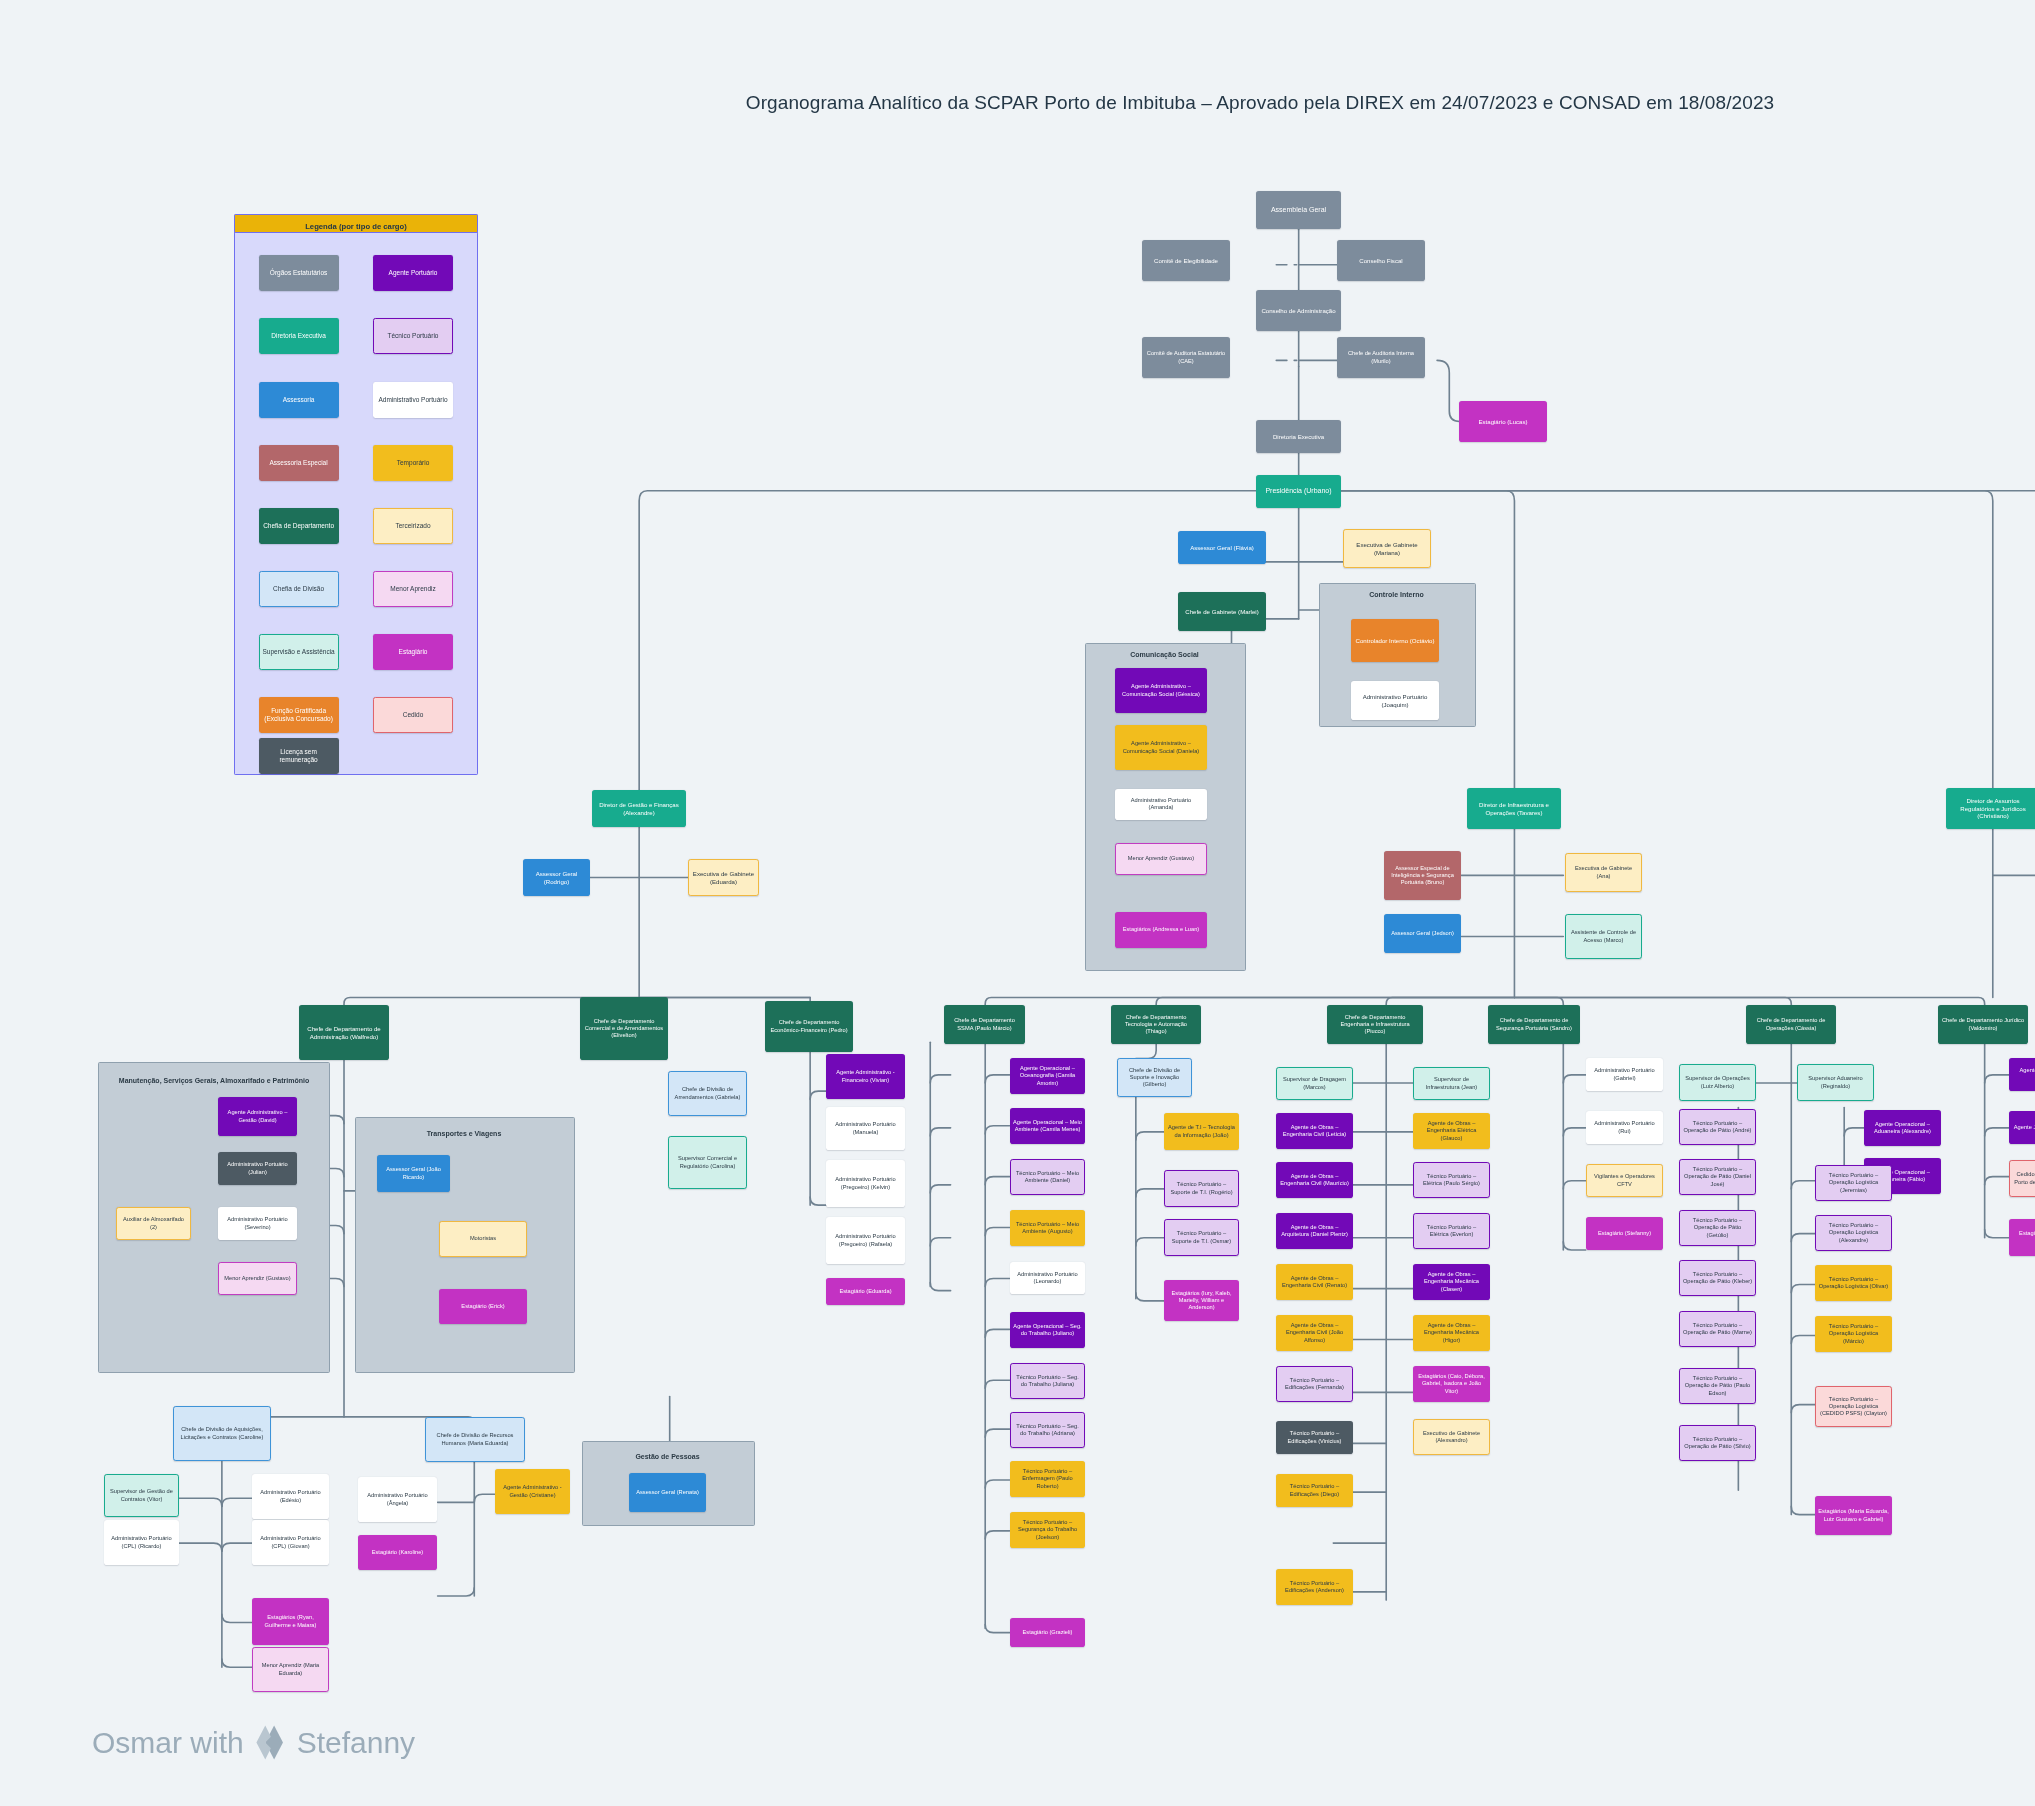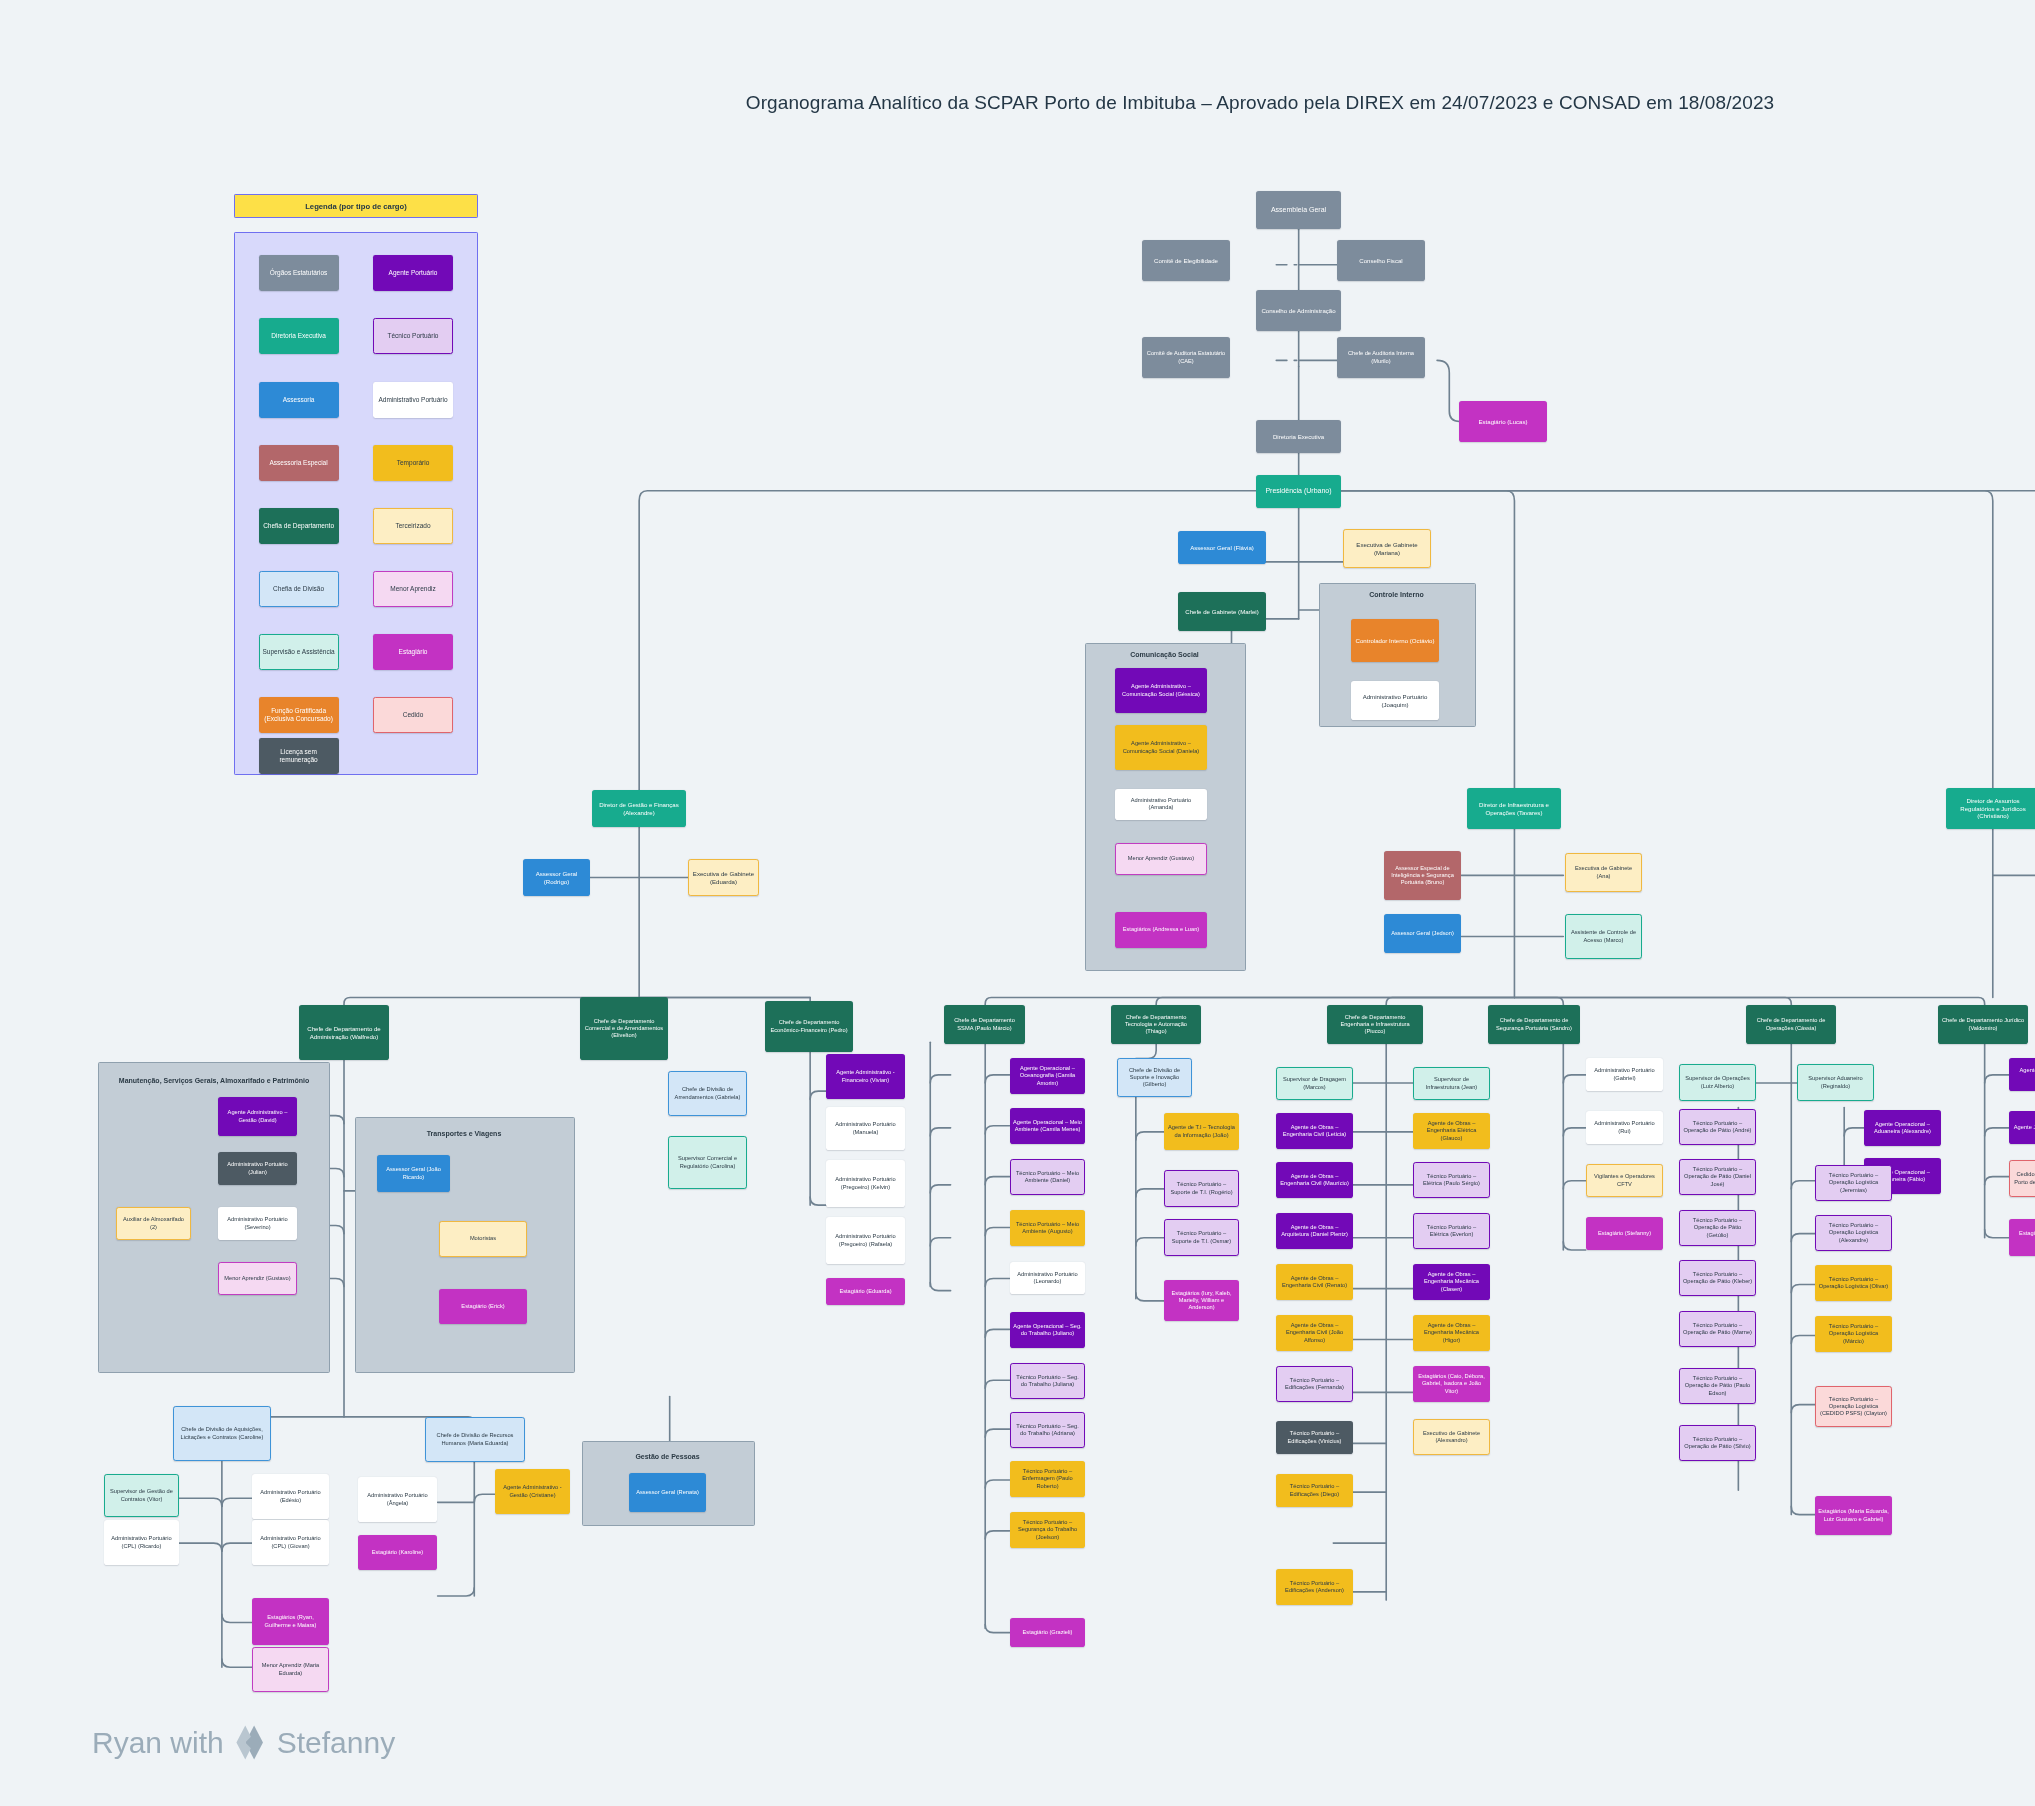--- a/index.html
+++ b/index.html
@@ -63,22 +63,22 @@
   .group-title{
     position:absolute;
     text-align:center;
     font-weight:bold;
     font-size:7px;
     color:#2b3a45;
   }
 
   
   #legend-head{
-    position:absolute;left:234px;top:194px;width:242px;height:22.4px;
-    background:#fde047;border:0.8px solid #6f6ff0;border-radius:1.2px;
+    position:absolute;left:234px;top:214px;width:242px;height:22.4px;
+    background:#eab308;border:0.8px solid #6f6ff0;border-radius:1.2px;
     display:flex;align-items:center;justify-content:center;
     font-weight:bold;font-size:7.7px;color:#243746;
   }
   #legend-body{
     position:absolute;left:234px;top:232px;width:242px;height:541px;
     background:#d8d9fb;border:0.8px solid #6f6ff0;border-radius:1.2px;
   }
   .legend-item{
     position:absolute;width:80px;height:36px;
     display:flex;align-items:center;justify-content:center;
@@ -458,21 +458,21 @@
   <div class="node t-temporario tiny" style="left:1815px;top:1316px;width:77px;height:36px;">Técnico Portuário – Operação Logística (Márcio)</div>
   <div class="node t-cedido tiny" style="left:1815px;top:1386px;width:77px;height:41px;">Técnico Portuário – Operação Logística (CEDIDO PSFS) (Clayton)</div>
   <div class="node t-estagiario tiny" style="left:1815px;top:1496px;width:77px;height:39px;">Estagiários (Maria Eduarda, Luiz Gustavo e Gabriel)</div>
 
   <div class="node t-agente tiny" style="left:2009px;top:1058px;width:77px;height:33px;">Agente Jurídico (CPL) (José)</div>
   <div class="node t-agente tiny" style="left:2009px;top:1111px;width:77px;height:33px;">Agente Jurídico (Gleidson)</div>
   <div class="node t-cedido tiny" style="left:2009px;top:1160px;width:77px;height:37px;">Cedido da SCPar para o Porto de Imbituba (Daniel)</div>
   <div class="node t-estagiario tiny" style="left:2009px;top:1219px;width:77px;height:37px;">Estagiário (Jennyffer e Brenda)</div>
 
   <div id="watermark">
-    <span>Ryan with</span>
+    <span>Osmar with</span>
     <span class="diam">
       <svg width="35" height="37" viewBox="0 0 86 92" xmlns="http://www.w3.org/2000/svg">
         <polygon points="30,46 52,4 74,46 52,88" fill="#9bacb9"></polygon>
         <polygon points="8,46 30,4 44,32 30,46 44,60 30,88" fill="#b9c6d0"></polygon>
       </svg>
     </span>
     <span>Stefanny</span>
   </div>
 
 </div>

